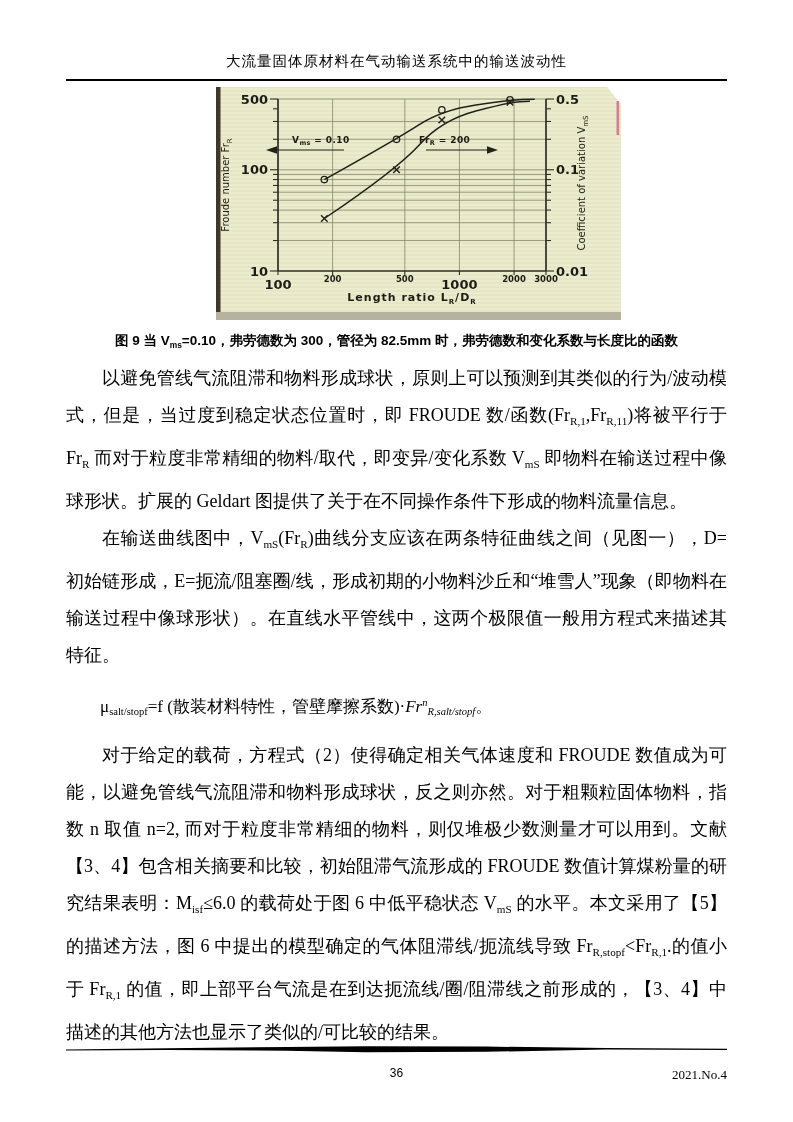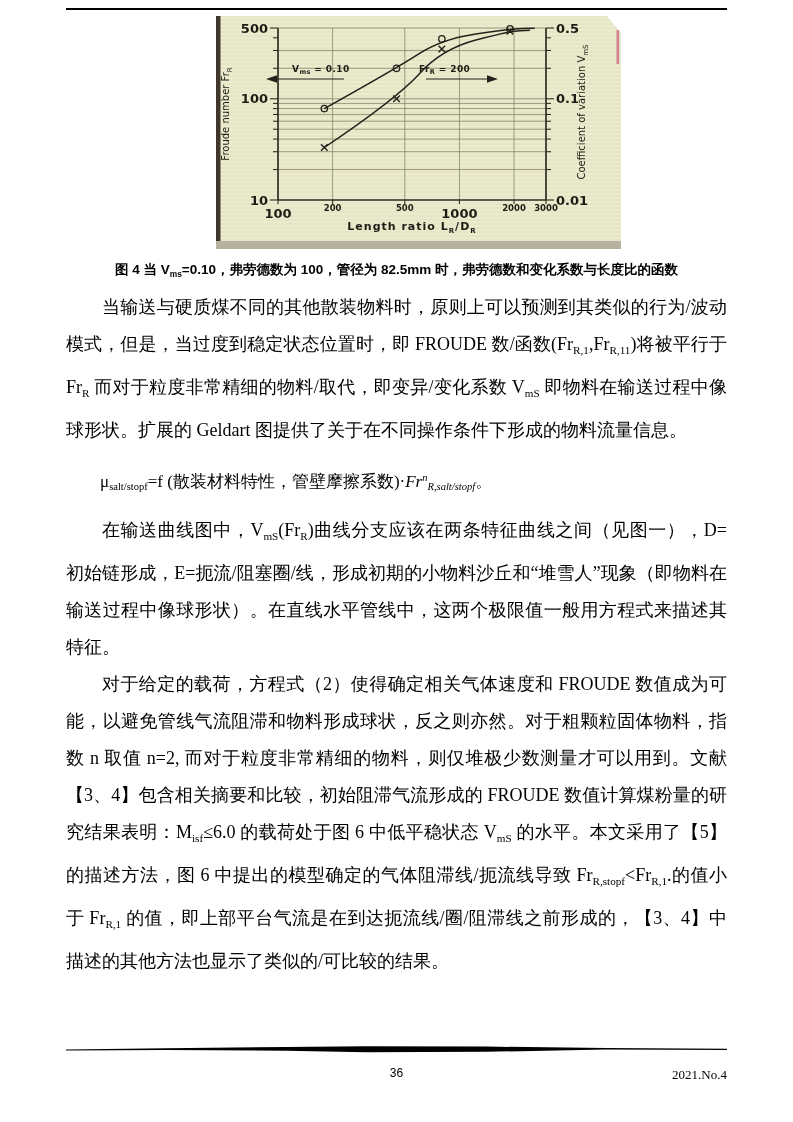--- a/index.html
+++ b/index.html
@@ -68,20 +68,21 @@
   .issue{
     position:absolute;right:0;top:1px;font-size:13px;
     font-family:Liberation Serif, serif;
   }
 </style>
 </head>
 <body>
 
 <div class="content">
 
+  <div class="header-title">大流量固体原材料在气动输送系统中的输送波动性</div>
   <hr class="header-rule">
 
   <div class="figure-wrap">
     <svg width="405" height="233" viewBox="0 0 405 233">
 
       <rect x="0" y="0" width="4.5" height="233" fill="#3f372b"></rect>
       <rect x="0" y="225" width="405" height="8" fill="#b5b29f"></rect>
       <polygon points="405,0 391,0 405,17" fill="#ffffff"></polygon>
       <rect x="400.5" y="14" width="2.6" height="34" fill="#d2808d"></rect>
 
@@ -182,25 +183,25 @@
           <circle cx="294.00936548733034" cy="12.888252869114467" r="3.2" class="mkr"></circle>
           <path d="M108.3,131.5 Q180.5,82.8 203.2,57.9 Q225.9,33.0 259.9,24.1 Q294.0,15.2 304.0,14.7 L314.0,14.3" class="curve"></path>
           <path d="M105.01510862706387,128.20678503364678L111.61510862706386,134.8067850336468M105.01510862706387,134.8067850336468L111.61510862706386,128.20678503364678" class="mkx"></path>
           <path d="M177.21495138428315,79.46219146834201L183.81495138428318,86.06219146834201M177.21495138428315,86.06219146834201L183.81495138428318,79.46219146834201" class="mkx"></path>
           <path d="M222.55121786076697,29.71781038815676L229.151217860767,36.31781038815676M222.55121786076697,36.31781038815676L229.151217860767,29.71781038815676" class="mkx"></path>
           <path d="M290.70936548733033,11.890717219779116L297.30936548733035,18.490717219779118M290.70936548733033,18.490717219779118L297.30936548733035,11.890717219779116" class="mkx"></path>
         </g>
     </svg>
   </div>
 
-  <div class="figure-caption"><span>图 4 当 V</span><span class="sub">ms</span><span>=0.10，弗劳德数为 100，管径为 82.5mm 时，弗劳德数和变化系数与长度比的函数</span></div>
-
-  <p class="para"><span>当输送与硬质煤不同的其他散装物料时，原则上可以预测到其类似的行为/波动模式，但是，当过度到稳定状态位置时，即 FROUDE 数/函数(Fr</span><span class="sub">R,1</span><span>,Fr</span><span class="sub">R,11</span><span>)将被平行于 Fr</span><span class="sub">R</span><span> 而对于粒度非常精细的物料/取代，即变异/变化系数 V</span><span class="sub">mS</span><span> 即物料在输送过程中像球形状。扩展的 Geldart 图提供了关于在不同操作条件下形成的物料流量信息。</span></p>
+  <div class="figure-caption"><span>图 9 当 V</span><span class="sub">ms</span><span>=0.10，弗劳德数为 300，管径为 82.5mm 时，弗劳德数和变化系数与长度比的函数</span></div>
+
+  <p class="para"><span>以避免管线气流阻滞和物料形成球状，原则上可以预测到其类似的行为/波动模式，但是，当过度到稳定状态位置时，即 FROUDE 数/函数(Fr</span><span class="sub">R,1</span><span>,Fr</span><span class="sub">R,11</span><span>)将被平行于 Fr</span><span class="sub">R</span><span> 而对于粒度非常精细的物料/取代，即变异/变化系数 V</span><span class="sub">mS</span><span> 即物料在输送过程中像球形状。扩展的 Geldart 图提供了关于在不同操作条件下形成的物料流量信息。</span></p>
+  <p class="para"><span>在输送曲线图中，V</span><span class="sub">mS</span><span>(Fr</span><span class="sub">R</span><span>)曲线分支应该在两条特征曲线之间（见图一），D=初始链形成，E=扼流/阻塞圈/线，形成初期的小物料沙丘和“堆雪人”现象（即物料在输送过程中像球形状）。在直线水平管线中，这两个极限值一般用方程式来描述其特征。</span></p>
   <p class="para eq"><span>μ</span><span class="sub">salt/stopf</span><span>=f (散装材料特性，管壁摩擦系数)·</span><span class="it">Fr</span><span class="sup it">n</span><span class="sub it">R,salt/stopf</span><span>。</span></p>
-  <p class="para"><span>在输送曲线图中，V</span><span class="sub">mS</span><span>(Fr</span><span class="sub">R</span><span>)曲线分支应该在两条特征曲线之间（见图一），D=初始链形成，E=扼流/阻塞圈/线，形成初期的小物料沙丘和“堆雪人”现象（即物料在输送过程中像球形状）。在直线水平管线中，这两个极限值一般用方程式来描述其特征。</span></p>
   <p class="para"><span>对于给定的载荷，方程式（2）使得确定相关气体速度和 FROUDE 数值成为可能，以避免管线气流阻滞和物料形成球状，反之则亦然。对于粗颗粒固体物料，指数 n 取值 n=2, 而对于粒度非常精细的物料，则仅堆极少数测量才可以用到。文献【3、4】包含相关摘要和比较，初始阻滞气流形成的 FROUDE 数值计算煤粉量的研究结果表明：M</span><span class="sub">isf</span><span>≤6.0 的载荷处于图 6 中低平稳状态 V</span><span class="sub">mS</span><span> 的水平。本文采用了【5】的描述方法，图 6 中提出的模型确定的气体阻滞线/扼流线导致 Fr</span><span class="sub">R,stopf</span><span>&lt;Fr</span><span class="sub">R,1</span><span>.的值小于 Fr</span><span class="sub">R,1</span><span> 的值，即上部平台气流是在到达扼流线/圈/阻滞线之前形成的，【3、4】中描述的其他方法也显示了类似的/可比较的结果。</span></p>
 
 </div>
 
 <div class="footer">
   <svg class="footer-line" viewBox="0 0 661 10" preserveAspectRatio="none">
     <polygon fill="#000" points="0,5.5 100,4.2 220,3 300,2.2 420,2.6 540,4 661,4.8 661,6 540,5.5 420,7.8 300,8.2 220,6.8 100,6 0,6.5">
     </polygon>
   </svg>
   <div class="footer-row">

